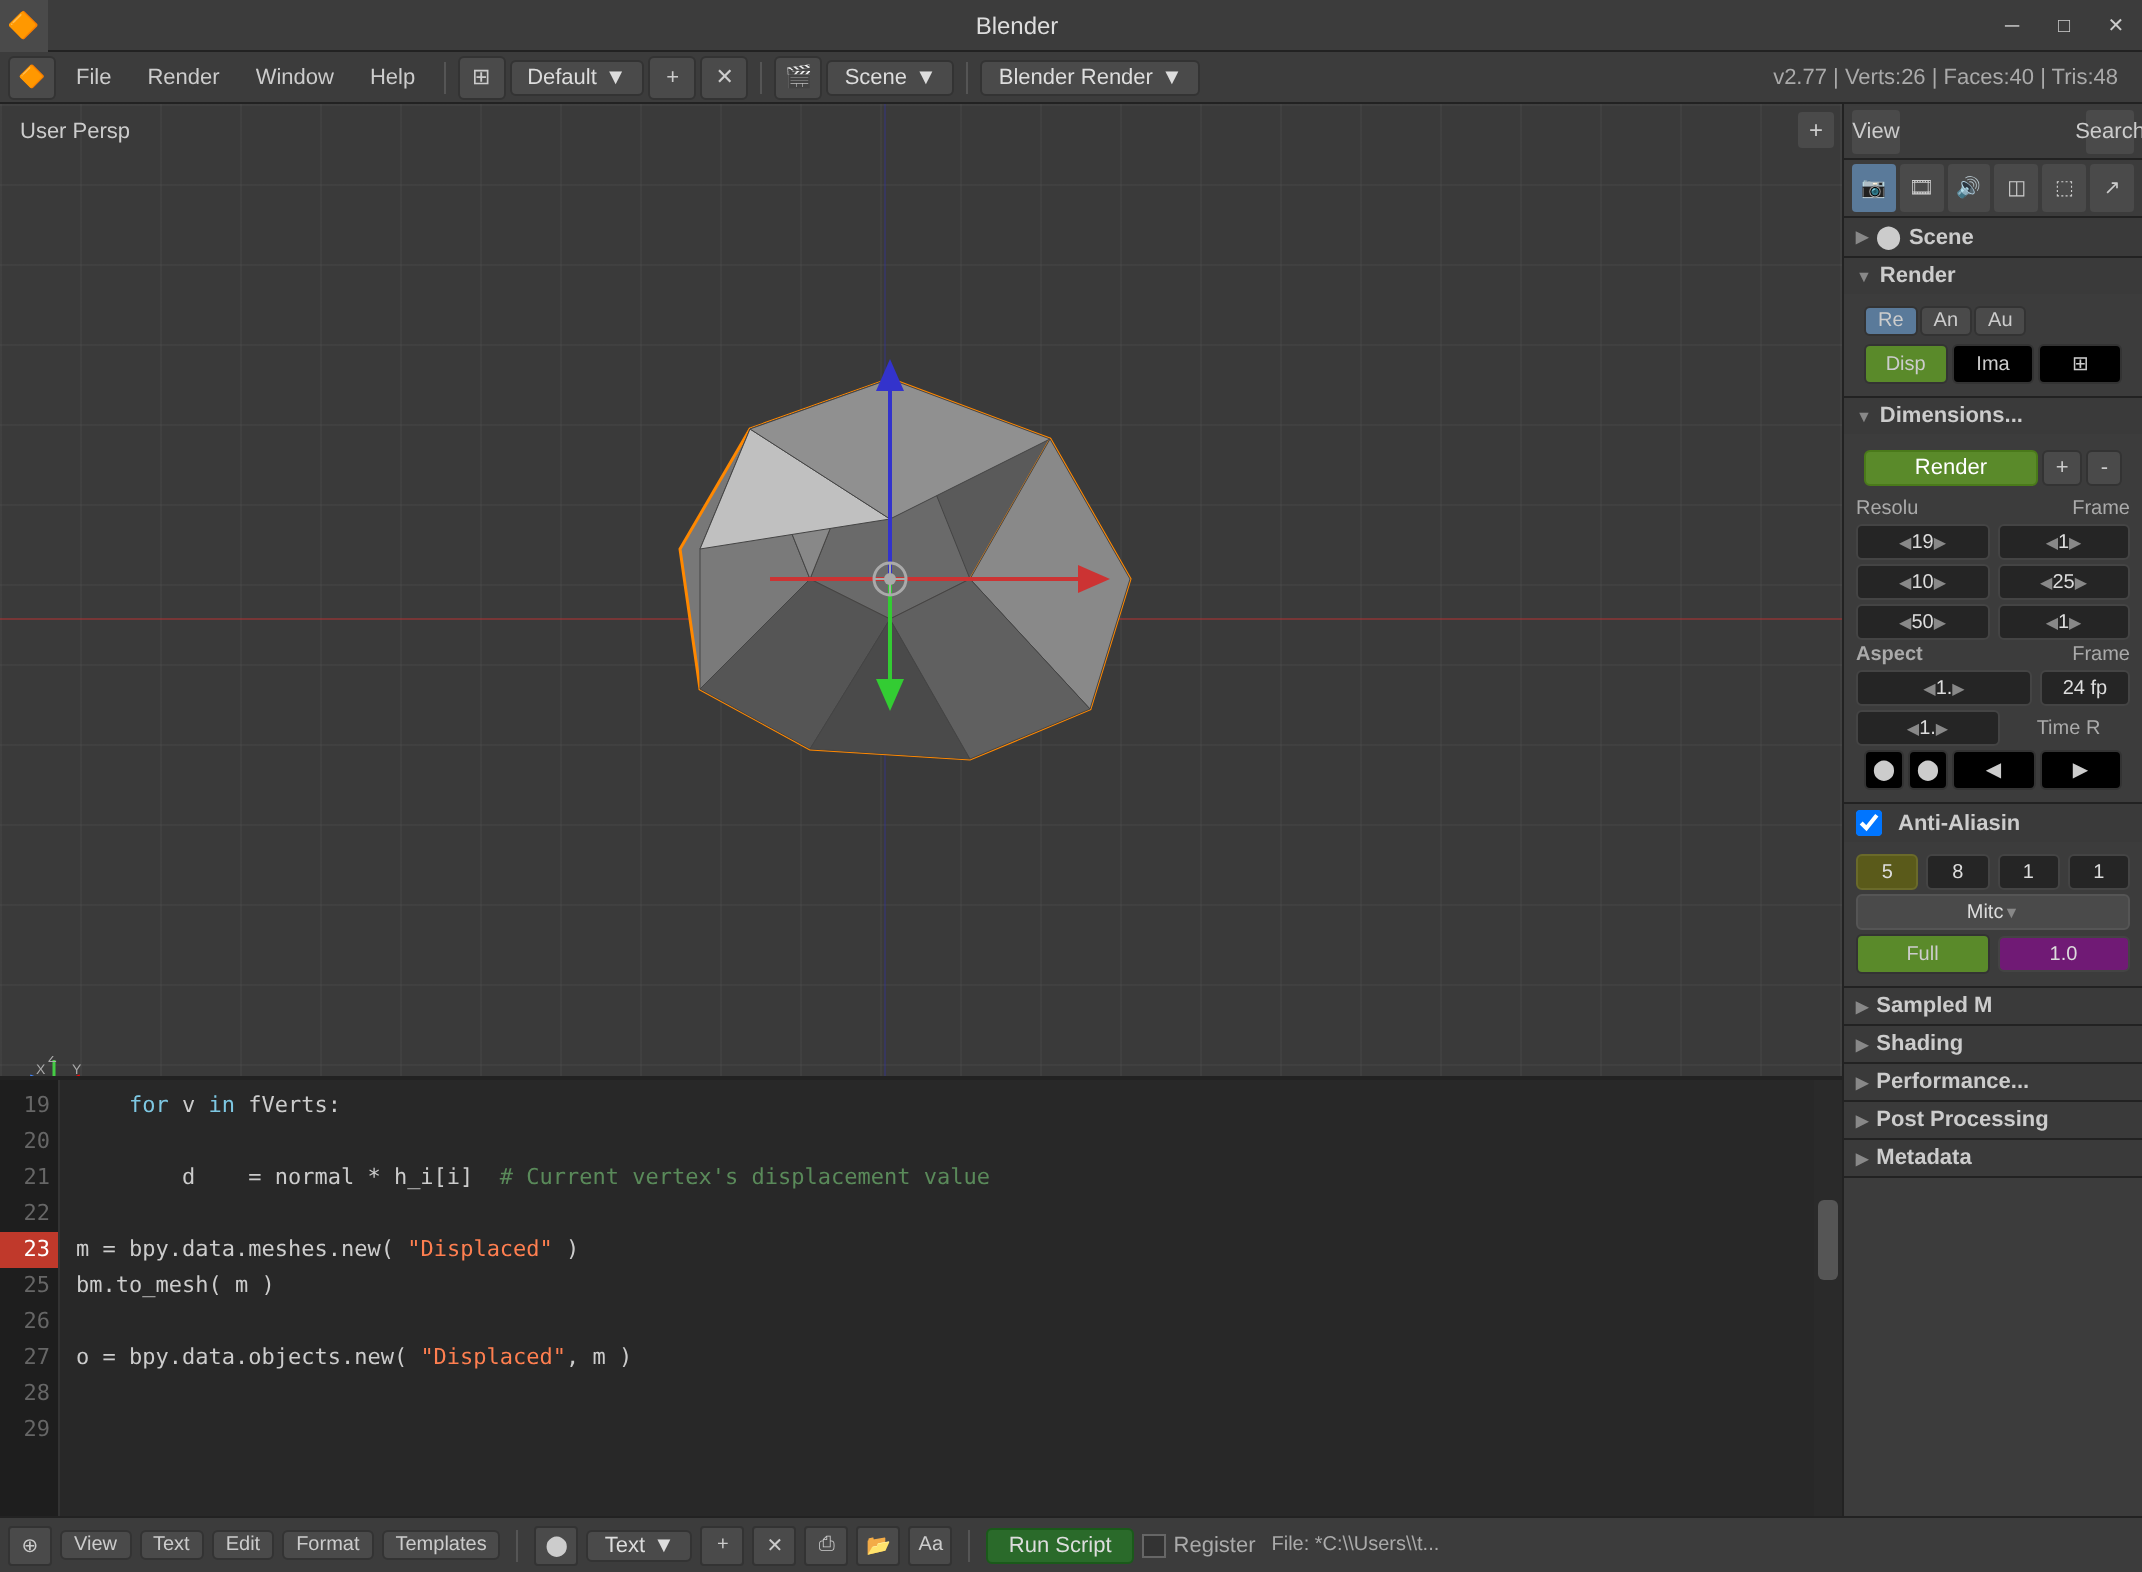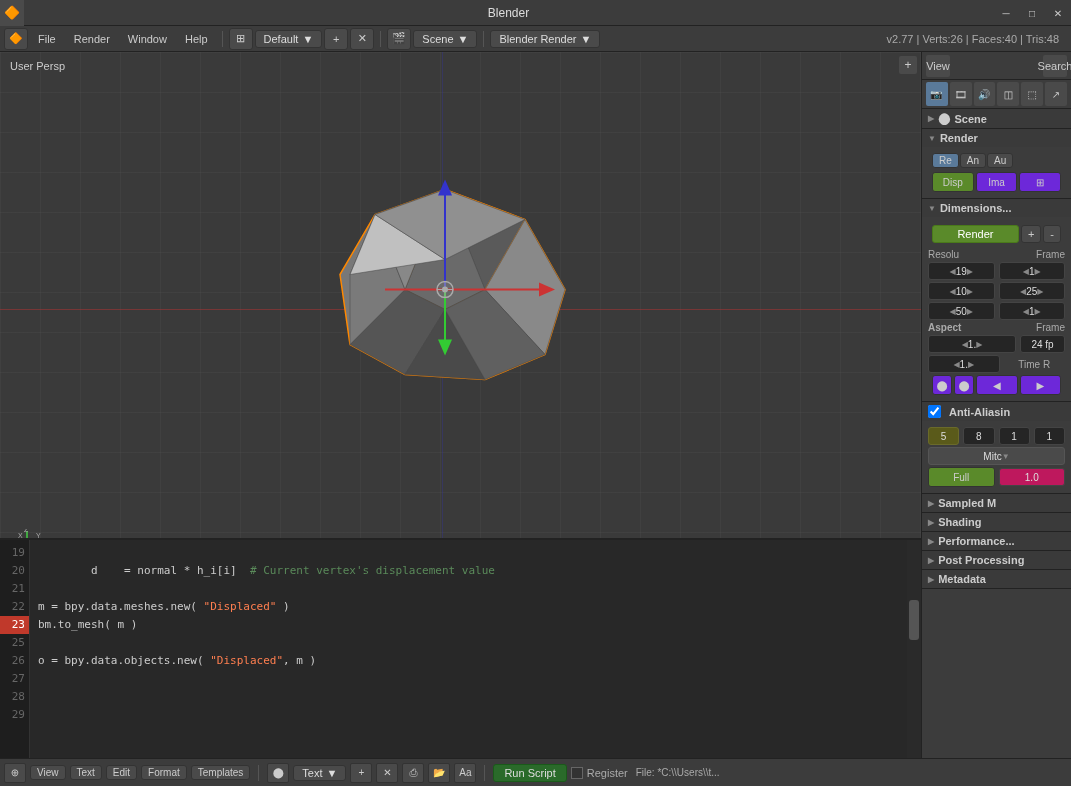--- a/index.html
+++ b/index.html
@@ -112,41 +112,41 @@
     .num-field-wide { background: #252525; border: 1px solid #444; border-radius: 3px; padding: 1px 4px; font-size: 10px; color: #ddd; flex: 1; height: 18px; display: flex; align-items: center; justify-content: center; }
 
     .render-btn { background: #5a8a2a; border: 1px solid #4a7a1a; border-radius: 3px; padding: 2px 6px; font-size: 11px; color: #fff; cursor: pointer; flex: 1; text-align: center; }
     .render-btn-row { display: flex; gap: 2px; padding: 4px; }
 
     .sub-tabs { display: flex; gap: 1px; padding: 2px 4px; }
     .sub-tab { background: #4a4a4a; border: 1px solid #333; border-radius: 3px; padding: 1px 6px; font-size: 10px; color: #ccc; cursor: pointer; }
     .sub-tab.active { background: #5a7a9a; }
 
     .toggle-row { display: flex; gap: 2px; margin: 2px 4px; }
-    .toggle-btn { flex: 1; background: #6d28d9; border: 1px solid #333; border-radius: 3px; padding: 2px 4px; font-size: 10px; color: #ccc; cursor: pointer; text-align: center; height: 20px; display: flex; align-items: center; justify-content: center; }
+    .toggle-btn { flex: 1; background: #000000; border: 1px solid #333; border-radius: 3px; padding: 2px 4px; font-size: 10px; color: #ccc; cursor: pointer; text-align: center; height: 20px; display: flex; align-items: center; justify-content: center; }
     .toggle-btn.active { background: #5a8a2a; }
 
     .section-arrow { font-size: 8px; color: #888; }
 
     
     .te-icon { width: 22px; height: 20px; background: #4a4a4a; border: 1px solid #333; display: flex; align-items: center; justify-content: center; border-radius: 2px; font-size: 10px; color: #ccc; cursor: pointer; }
     .te-dropdown { background: #4a4a4a; border: 1px solid #333; border-radius: 3px; padding: 1px 8px; font-size: 11px; color: #ddd; cursor: pointer; display: flex; align-items: center; gap: 4px; }
 
     .run-script-btn { background: #2a6a2a; border: 1px solid #1a5a1a; border-radius: 3px; padding: 2px 10px; font-size: 11px; color: #ddd; cursor: pointer; }
 
     .register-checkbox { display: flex; align-items: center; gap: 4px; font-size: 11px; color: #aaa; }
     .checkbox-box { width: 12px; height: 12px; border: 1px solid #666; background: #333; display: inline-block; }
 
     .file-path { font-size: 10px; color: #aaa; margin-left: 4px; }
 
     .fps-field { background: #252525; border: 1px solid #444; border-radius: 3px; padding: 1px 3px; font-size: 10px; color: #ddd; width: 45px; height: 18px; display: flex; align-items: center; justify-content: center; }
 
     .mitc-field { background: #4a4a4a; border: 1px solid #555; border-radius: 3px; padding: 1px 4px; font-size: 10px; color: #ddd; height: 18px; display: flex; align-items: center; justify-content: center; flex: 1; }
 
-    .full-field { background: #be185d; border: 1px solid #444; border-radius: 3px; padding: 1px 4px; font-size: 10px; color: #ddd; flex: 1; height: 18px; display: flex; align-items: center; justify-content: center; }
+    .full-field { background: #701a75; border: 1px solid #444; border-radius: 3px; padding: 1px 4px; font-size: 10px; color: #ddd; flex: 1; height: 18px; display: flex; align-items: center; justify-content: center; }
   </style>
 </head>
 <body>
 
 <div id="titlebar">
   <div class="title-icon">🔶</div>
   <div class="title-text">Blender</div>
   <div class="win-controls">
     <div class="win-btn">─</div>
     <div class="win-btn">□</div>
@@ -264,20 +264,21 @@
           <div class="line-num">22</div>
           <div class="line-num active">23</div>
           <div class="line-num">25</div>
           <div class="line-num">26</div>
           <div class="line-num">27</div>
           <div class="line-num">28</div>
           <div class="line-num">29</div>
         </div>
 
         <div class="code-area">
+          <div class="code-line">    <span class="kw">for</span> v <span class="kw">in</span> fVerts:</div>
           <div class="code-line">&nbsp;</div>
           <div class="code-line">        d    = normal * h_i[i]  <span class="comment"># Current vertex's displacement value</span></div>
           <div class="code-line">&nbsp;</div>
           <div class="code-line">m = bpy.data.meshes.new( <span class="str">"Displaced"</span> )</div>
           <div class="code-line">bm.to_mesh( m )</div>
           <div class="code-line">&nbsp;</div>
           <div class="code-line">o = bpy.data.objects.new( <span class="str">"Displaced"</span>, m )</div>
         </div>
 
         <div class="vscroll">

